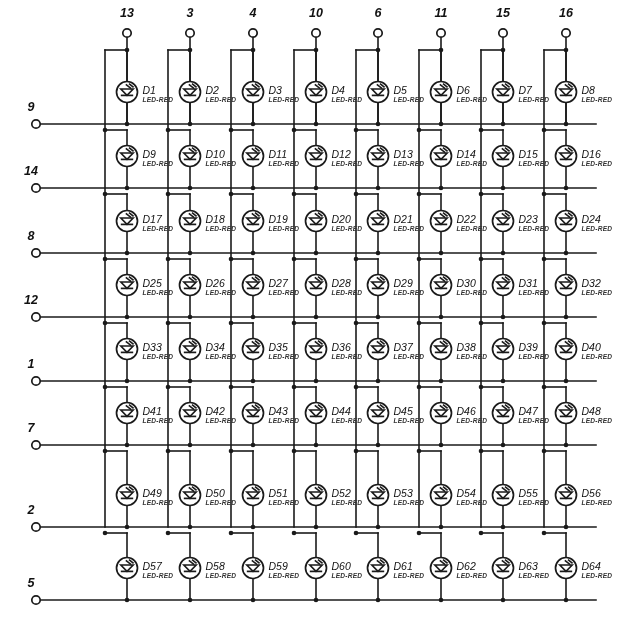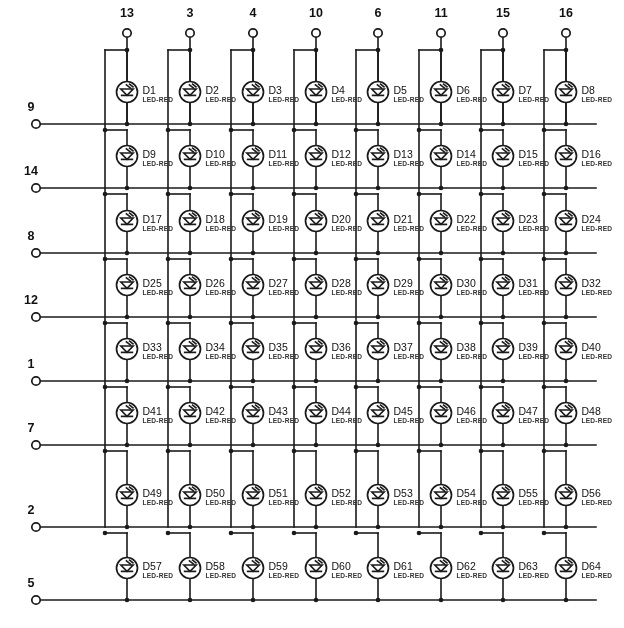--- a/index.html
+++ b/index.html
@@ -7,20 +7,21 @@
   body{
     width:624px;height:628px;
     background:#ffffff;
     font-family:"Liberation Sans", sans-serif;
     overflow:hidden;
   }
   #schematic-root{
     position:relative;
     width:498px;height:628px;
     background:#ffffff;
+    font-style:italic;
   }
   #schematic-svg{
     position:absolute;left:0;top:0;
     width:624px;height:628px;
     display:block;
   }
   .wire{stroke:#1a1a1a;stroke-width:1.6;fill:none;stroke-linecap:square;}
   .wire-rail{stroke:#1a1a1a;stroke-width:1.6;fill:none;stroke-linecap:square;}
   .junction{fill:#1a1a1a;stroke:none;}
   .pin-circle{fill:#ffffff;stroke:#1a1a1a;stroke-width:1.7;}

